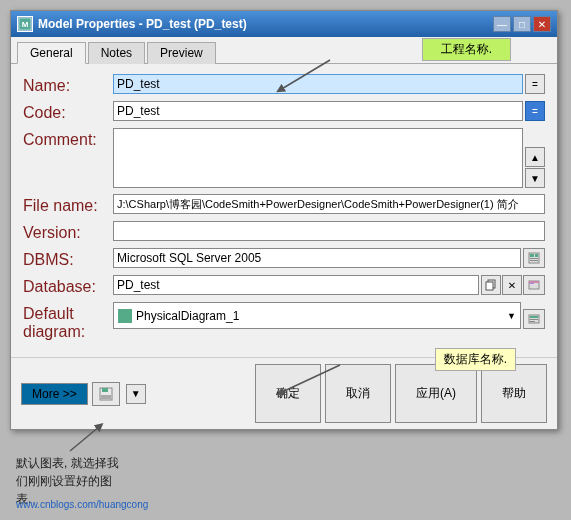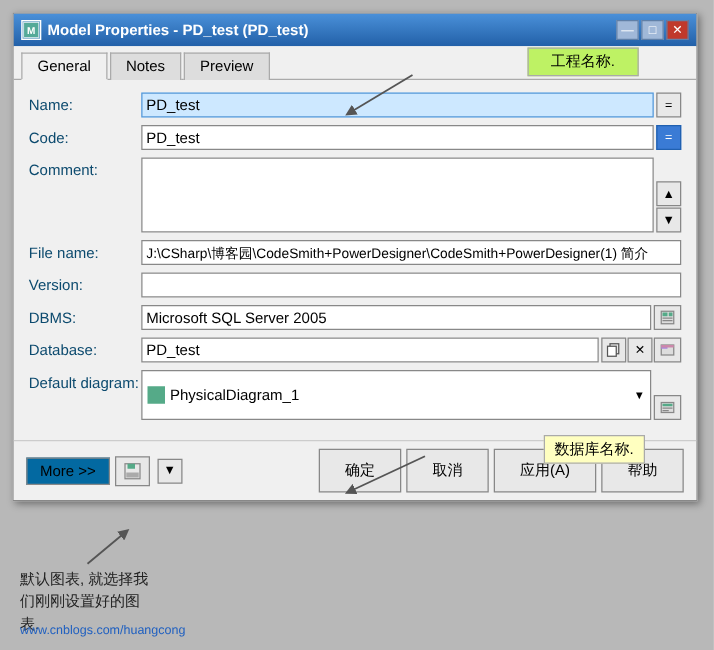--- a/index.html
+++ b/index.html
@@ -107,22 +107,22 @@
     
     .form-row {
       display: flex;
       align-items: flex-start;
       margin-bottom: 6px;
     }
     .form-label {
       width: 90px;
       min-width: 90px;
       padding-top: 3px;
-      color: #0c4a6e;
-      font-size: 12px;
+      color: #7f1d1d;
+      font-size: 16px;
     }
     .form-field {
       flex: 1;
       display: flex;
       align-items: flex-end;
       gap: 2px;
     }
     .form-input {
       flex: 1;
       height: 20px;
@@ -206,21 +206,21 @@
       height: 24px;
       border: 1px solid #888;
       background: #e8e8e8;
       cursor: pointer;
       display: flex;
       align-items: center;
       justify-content: center;
       font-size: 9px;
     }
     .btn-main {
-      padding: 8px 20px;
+      padding: 20px 20px;
       border: 1px solid #888;
       background: #e8e8e8;
       cursor: pointer;
       font-size: 12px;
       margin-left: auto;
     }
     .btn-spacer { flex: 1; }
 
     
     .select-wrapper {
@@ -345,21 +345,21 @@
               </svg>
             </div>
           </div>
         </div>
       </div>
 
       <div class="form-row">
         <div class="form-label">Default diagram:</div>
         <div class="form-field">
           <div class="select-wrapper">
-            <div style="flex:1; height:40px; border:1px solid #888; background:white; display:flex; align-items:center; padding:0 4px; font-size:12px;">
+            <div style="flex:1; height:27px; border:1px solid #888; background:white; display:flex; align-items:center; padding:0 4px; font-size:12px;">
               <span style="display:inline-block; width:14px; height:14px; background:#5a8; margin-right:4px; flex-shrink:0;"></span>
               <span>PhysicalDiagram_1</span>
               <span style="margin-left:auto; font-size:9px;">▼</span>
             </div>
           </div>
           <div class="btn-img">
             <svg width="12" height="12" viewBox="0 0 12 12">
               <rect x="1" y="2" width="10" height="8" fill="#ddd" stroke="#888"></rect>
               <rect x="2" y="3" width="8" height="2" fill="#5a8"></rect>
               <rect x="2" y="6" width="8" height="1" fill="#888"></rect>

